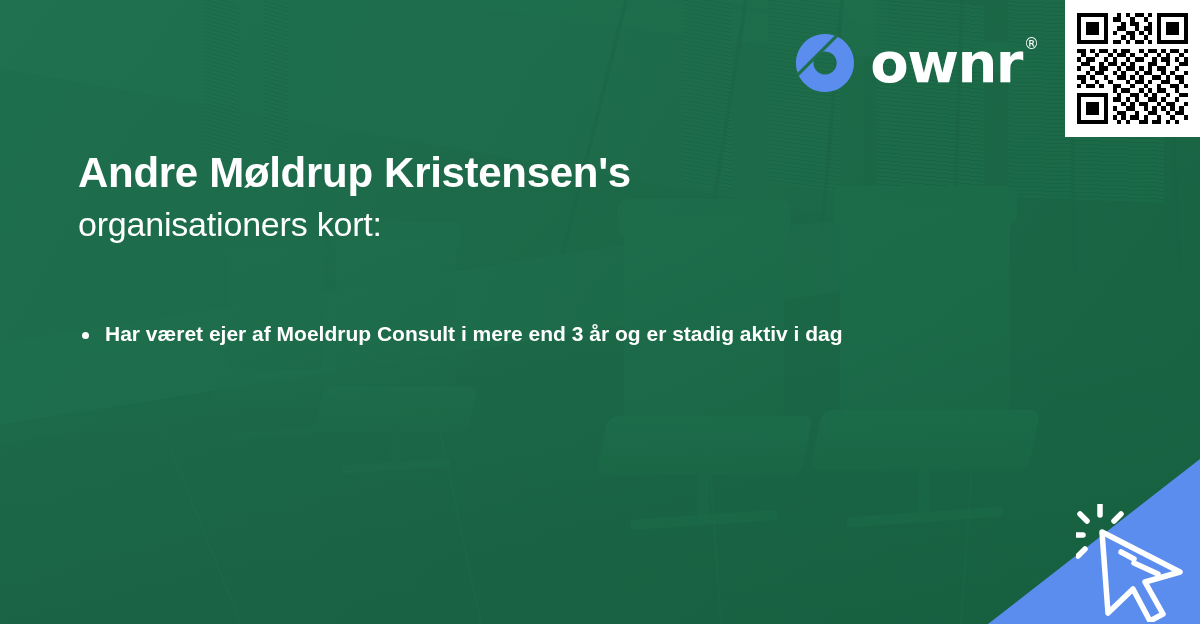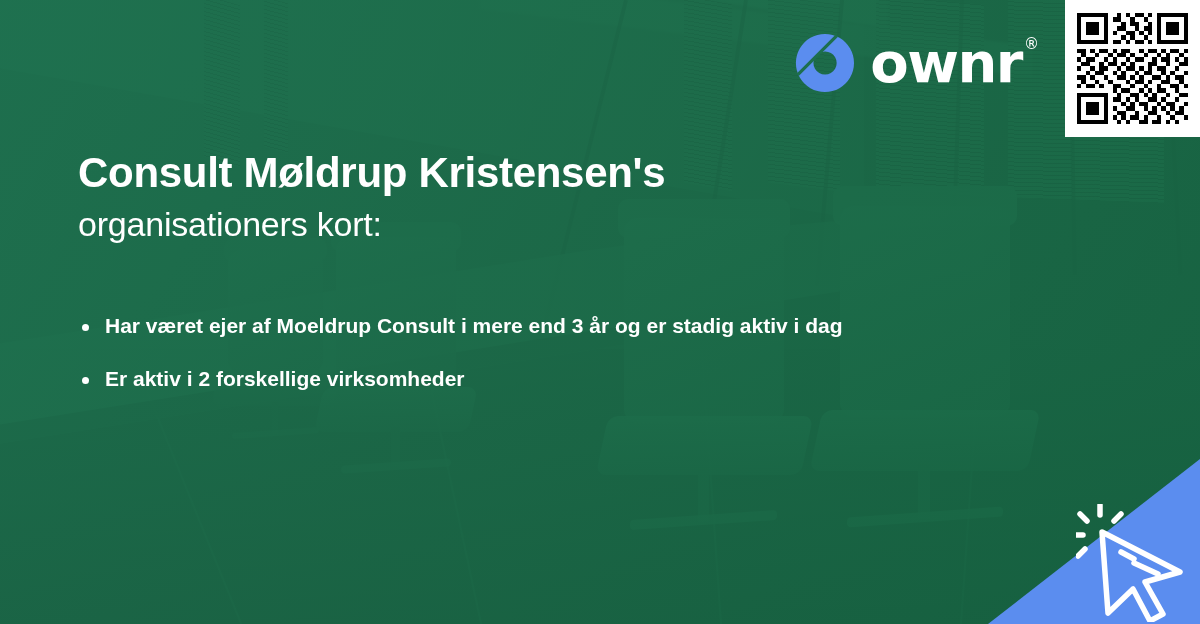--- a/index.html
+++ b/index.html
@@ -245,21 +245,21 @@
     font-weight: 400;
     line-height: 1.3;
     letter-spacing: -.2px;
     margin: 4px 0 0 0;
   }
 
   
   .facts {
     position: absolute;
     left: 78px;
-    top: 308px;
+    top: 316px;
     width: 790px;
     margin: 0;
     padding: 0;
     list-style: none;
   }
   .fact {
     position: relative;
     color: #ffffff;
     font-size: 21px;
     font-weight: bold;
@@ -559,32 +559,28 @@
       <path d="M-2 48 L50 -4 L62 8 L10 60 Z" fill="#1d6f4e" opacity="0.0"></path>
       <path d="M4 44 L44 4" stroke="#1d6f4e" stroke-width="3.2" fill="none"></path>
     </svg>
     <div class="brand-word">
       <span>ownr</span>
       <span class="brand-reg">®</span>
     </div>
   </div>
 
   <div class="headline">
-    <h1 class="headline-main">Consult Møldrup Kristensen's</h1>
+    <h1 class="headline-main">Andre Møldrup Kristensen's</h1>
     <h2 class="headline-sub">organisationers kort:</h2>
   </div>
 
   <ul class="facts">
     <li class="fact">
       <span class="fact-dot"></span>
       <span>Har været ejer af Moeldrup Consult i mere end 3 år og er stadig aktiv i dag</span>
-    </li>
-    <li class="fact">
-      <span class="fact-dot"></span>
-      <span>Er aktiv i 2 forskellige virksomheder</span>
     </li>
   </ul>
 
   <div class="corner">
     <div class="corner-fill"></div>
     <svg width="118" height="118" viewBox="0 0 118 118">
       <g fill="none" stroke="#ffffff" stroke-width="5.5" stroke-linecap="round" stroke-linejoin="round">
         <path d="M26 28 L104 68 L69 78 L87 110 L74 117 L57 85 L32 109 Z"></path>
         <path d="M45 48 L58 55"></path>
         <path d="M58 59 L82 70"></path>

